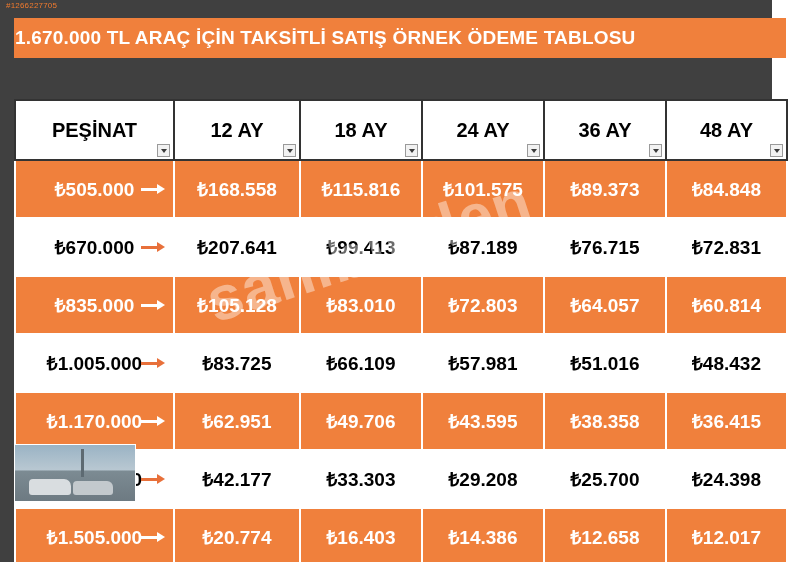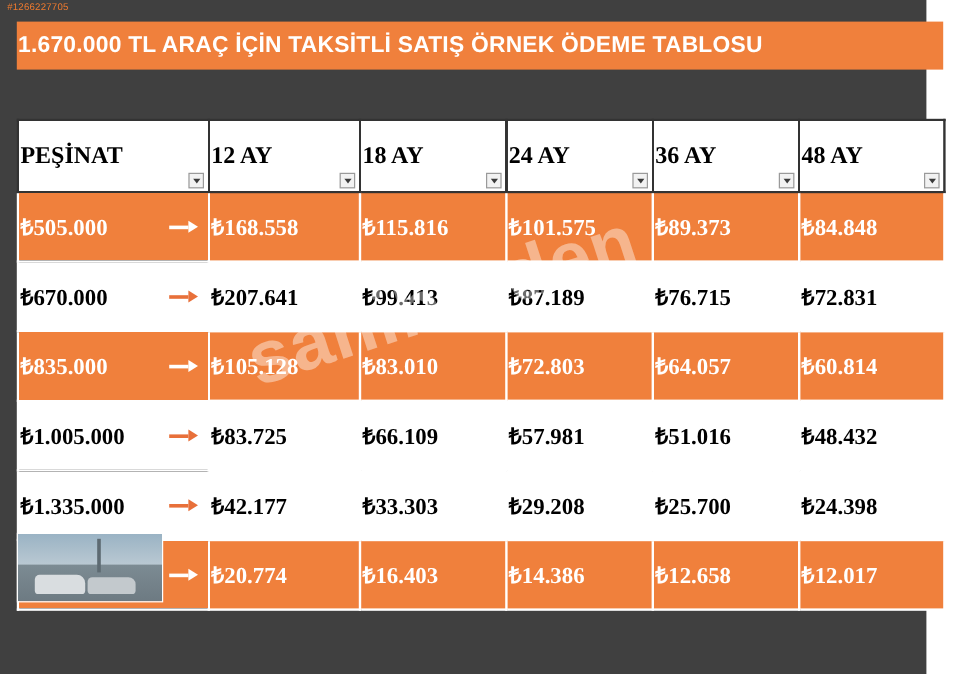--- a/index.html
+++ b/index.html
@@ -55,23 +55,23 @@
     width: 772px;
   }
   table.payments {
     border-collapse: collapse;
     width: 772px;
     table-layout: fixed;
   }
   table.payments th,
   table.payments td {
     border: 2px solid #ffffff;
-    text-align: left;
+    text-align: center;
     vertical-align: middle;
-    font-family: Liberation Serif, serif;
+    font-family: Liberation Sans, sans-serif;
   }
   table.payments thead th {
     background: #ffffff;
     border: 2px solid #333333;
     height: 56px;
     color: #000000;
     font-size: 20px;
     font-weight: bold;
     position: relative;
   }
@@ -301,20 +301,34 @@
                 <span class="shaft"></span>
                 <span class="head"></span>
               </span>
           </td>
           <td>₺83.725</td>
           <td>₺66.109</td>
           <td>₺57.981</td>
           <td>₺51.016</td>
           <td>₺48.432</td>
         </tr>
+        <tr class="odd">
+          <td class="first-col">
+            <span>₺1.170.000</span>
+            <span class="arrow">
+                <span class="shaft"></span>
+                <span class="head"></span>
+              </span>
+          </td>
+          <td>₺62.951</td>
+          <td>₺49.706</td>
+          <td>₺43.595</td>
+          <td>₺38.358</td>
+          <td>₺36.415</td>
+        </tr>
         <tr class="even">
           <td class="first-col">
             <span>₺1.335.000</span>
             <span class="arrow">
                 <span class="shaft"></span>
                 <span class="head"></span>
               </span>
           </td>
           <td>₺42.177</td>
           <td>₺33.303</td>

